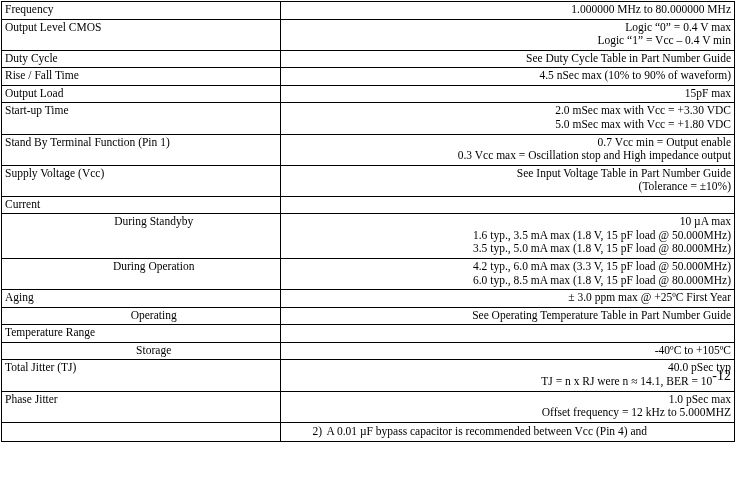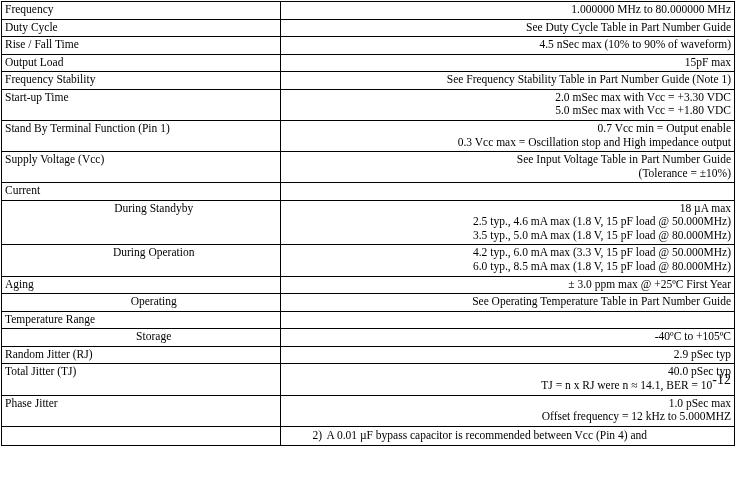--- a/index.html
+++ b/index.html
@@ -89,41 +89,42 @@
     </colgroup>
     <tbody>
 
     <tr>
           <td class="lbl">Frequency</td>
           <td class="val">
             <span class="line">1.000000 MHz to 80.000000 MHz</span>
           </td>
         </tr>
         <tr>
+          <td class="lbl">Output Level CMOS</td>
+          <td class="val">
+            <span class="line">Logic “0” = 0.4 V max</span>
+            <span class="line">Logic “1” = Vcc – 0.4 V min</span>
+          </td>
+        </tr>
+        <tr>
           <td class="lbl">Duty Cycle</td>
           <td class="val">
             <span class="line">See Duty Cycle Table in Part Number Guide</span>
           </td>
         </tr>
         <tr>
           <td class="lbl">Rise / Fall Time</td>
           <td class="val">
             <span class="line">4.5 nSec max (10% to 90% of waveform)</span>
           </td>
         </tr>
         <tr>
           <td class="lbl">Output Load</td>
           <td class="val">
             <span class="line">15pF max</span>
-          </td>
-        </tr>
-        <tr>
-          <td class="lbl">Frequency Stability</td>
-          <td class="val">
-            <span class="line">See Frequency Stability Table in Part Number Guide (Note 1)</span>
           </td>
         </tr>
         <tr>
           <td class="lbl">Start-up Time</td>
           <td class="val">
             <span class="line">2.0 mSec max with Vcc = +3.30 VDC</span>
             <span class="line">5.0 mSec max with Vcc = +1.80 VDC</span>
           </td>
         </tr>
         <tr>
@@ -142,22 +143,22 @@
         </tr>
         <tr>
           <td class="lbl">Current</td>
           <td class="val">
             <span class="line empty-cell">&nbsp;</span>
           </td>
         </tr>
         <tr>
           <td class="lbl indent">During Standyby</td>
           <td class="val">
-            <span class="line">18 µA max</span>
-            <span class="line">2.5 typ., 4.6 mA max (1.8 V, 15 pF load @ 50.000MHz)</span>
+            <span class="line">10 µA max</span>
+            <span class="line">1.6 typ., 3.5 mA max (1.8 V, 15 pF load @ 50.000MHz)</span>
             <span class="line">3.5 typ., 5.0 mA max (1.8 V, 15 pF load @ 80.000MHz)</span>
           </td>
         </tr>
         <tr>
           <td class="lbl indent">During Operation</td>
           <td class="val">
             <span class="line">4.2 typ., 6.0 mA max (3.3 V, 15 pF load @ 50.000MHz)</span>
             <span class="line">6.0 typ., 8.5 mA max (1.8 V, 15 pF load @ 80.000MHz)</span>
           </td>
         </tr>
@@ -176,26 +177,20 @@
         <tr>
           <td class="lbl">Temperature Range</td>
           <td class="val">
             <span class="line empty-cell">&nbsp;</span>
           </td>
         </tr>
         <tr>
           <td class="lbl indent">Storage</td>
           <td class="val">
             <span class="line">-40ºC  to +105ºC</span>
-          </td>
-        </tr>
-        <tr>
-          <td class="lbl">Random Jitter (RJ)</td>
-          <td class="val">
-            <span class="line">2.9 pSec typ</span>
           </td>
         </tr>
         <tr>
           <td class="lbl">Total Jitter (TJ)</td>
           <td class="val">
             <span class="line">40.0 pSec typ</span>
             <span class="line">TJ = n x RJ were n ≈ 14.1, BER = 10<sup>-12</sup></span>
           </td>
         </tr>
         <tr>

